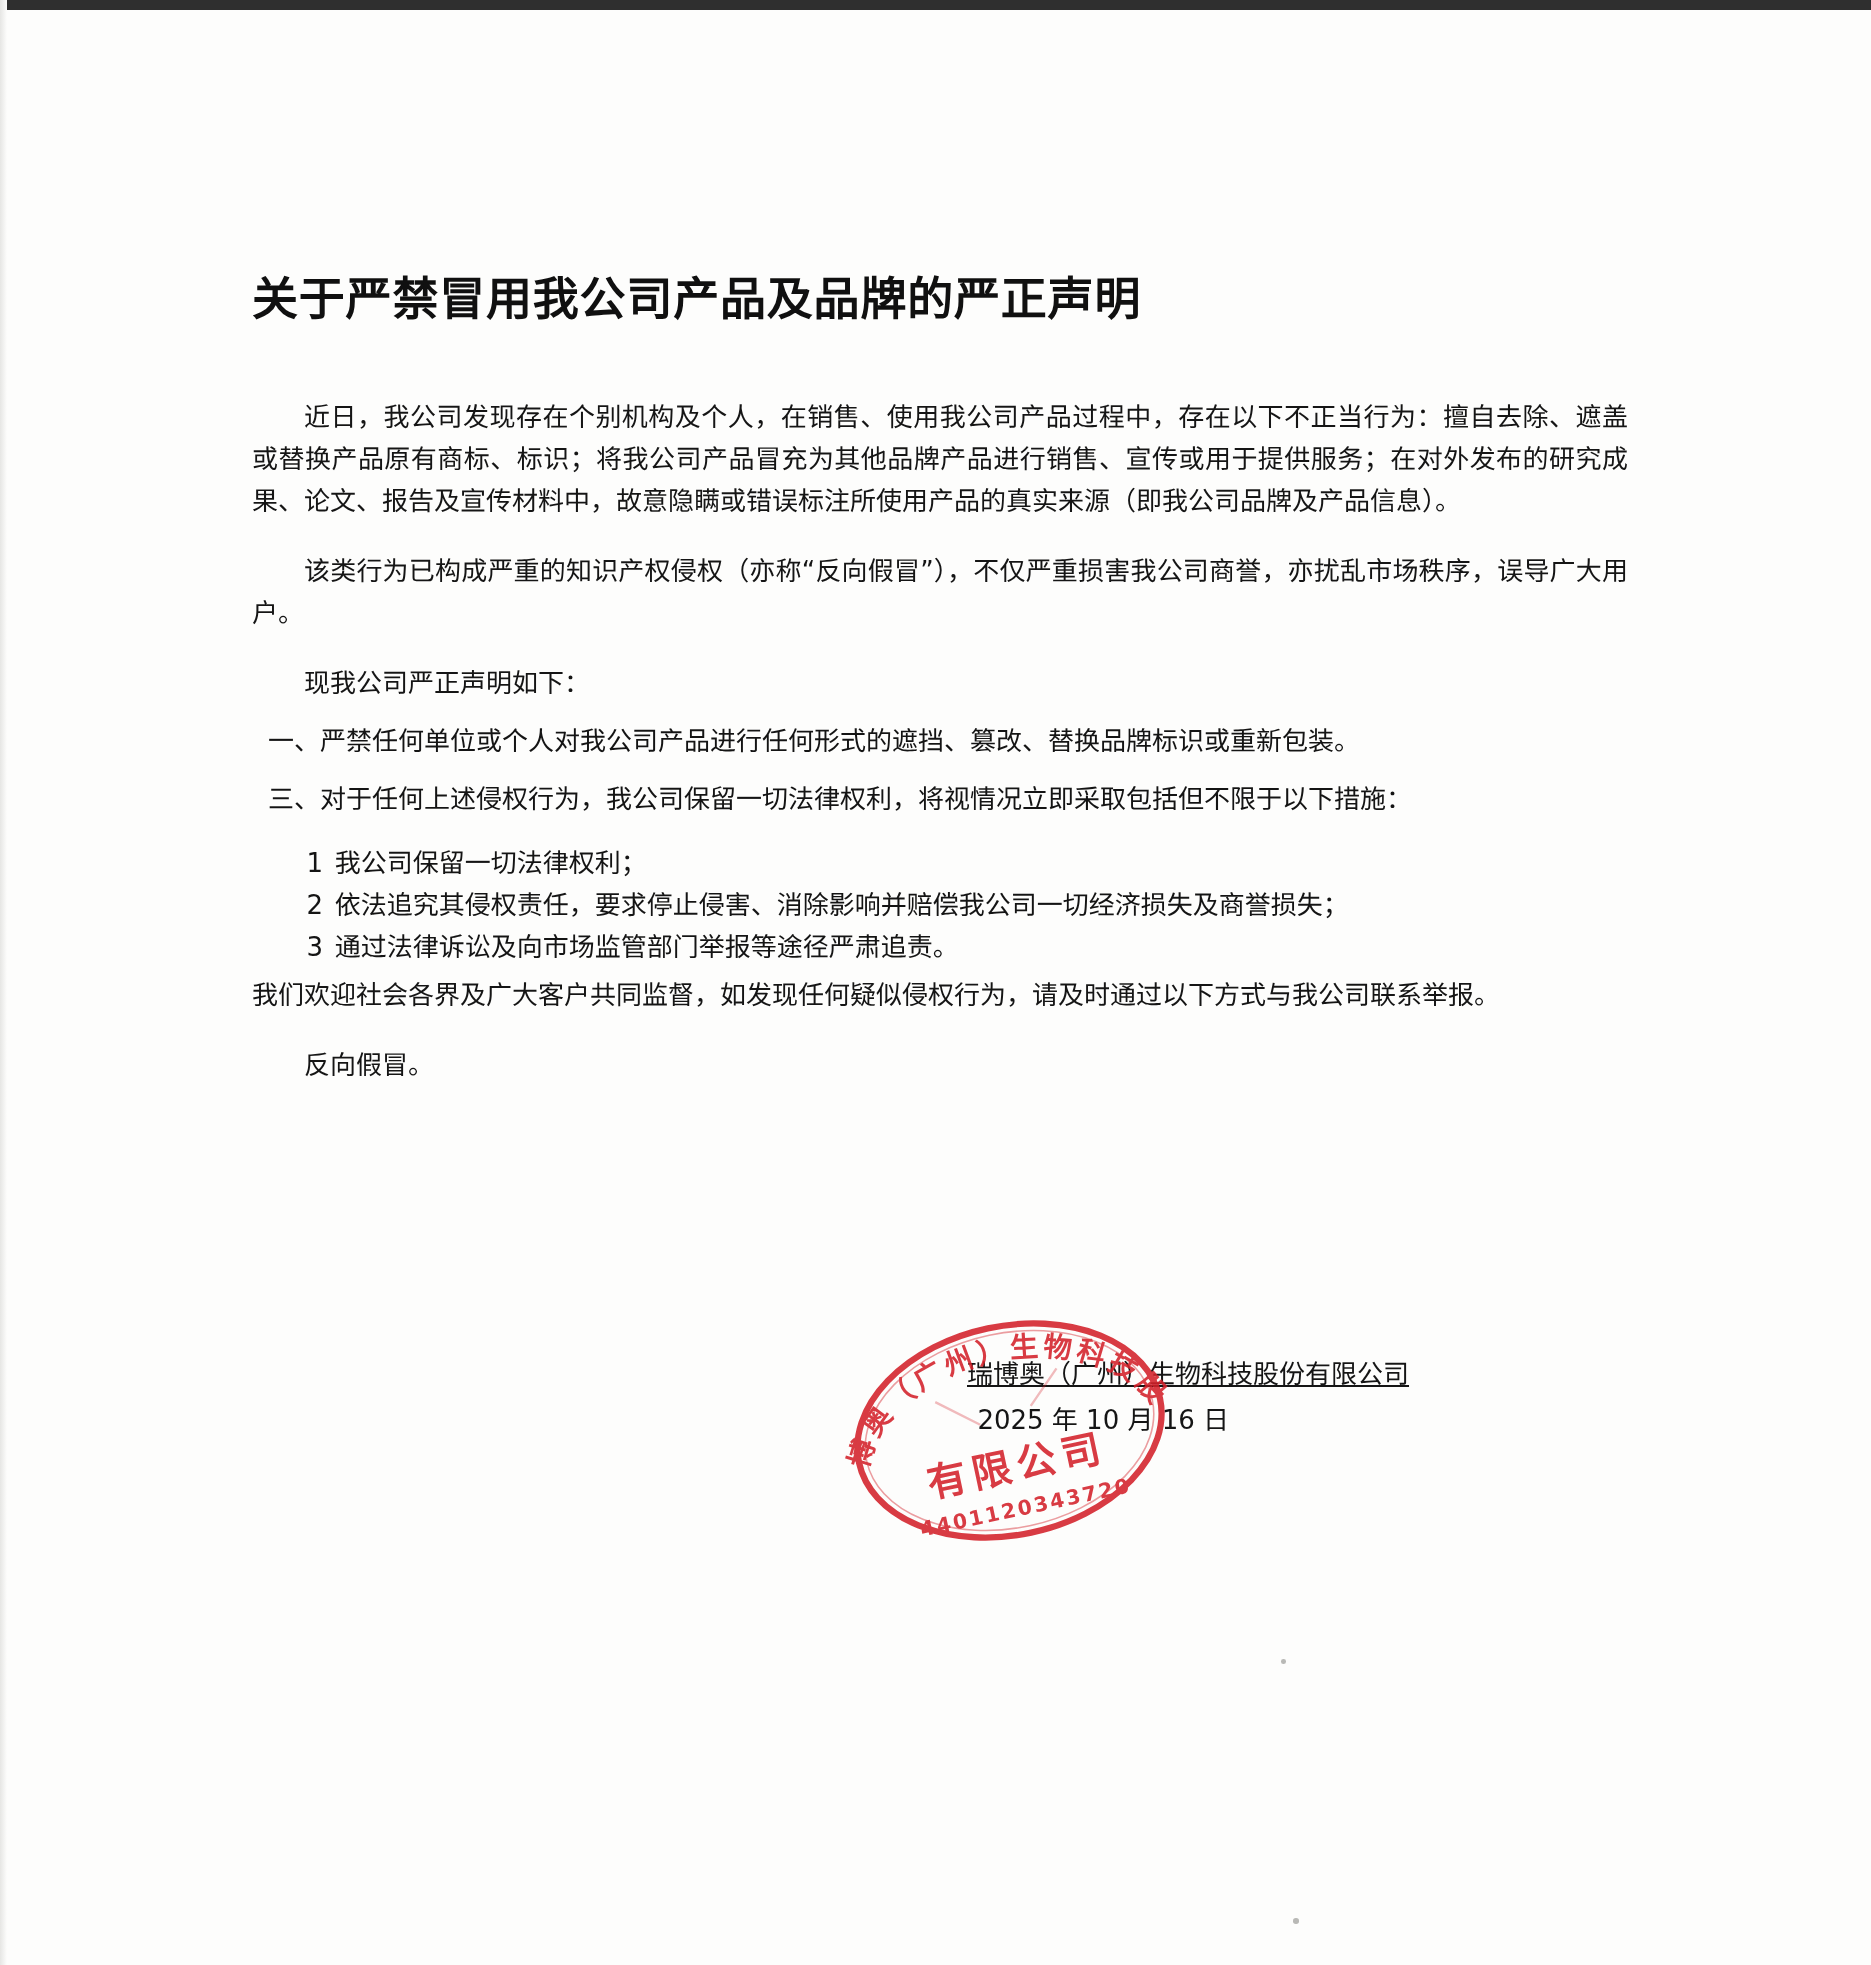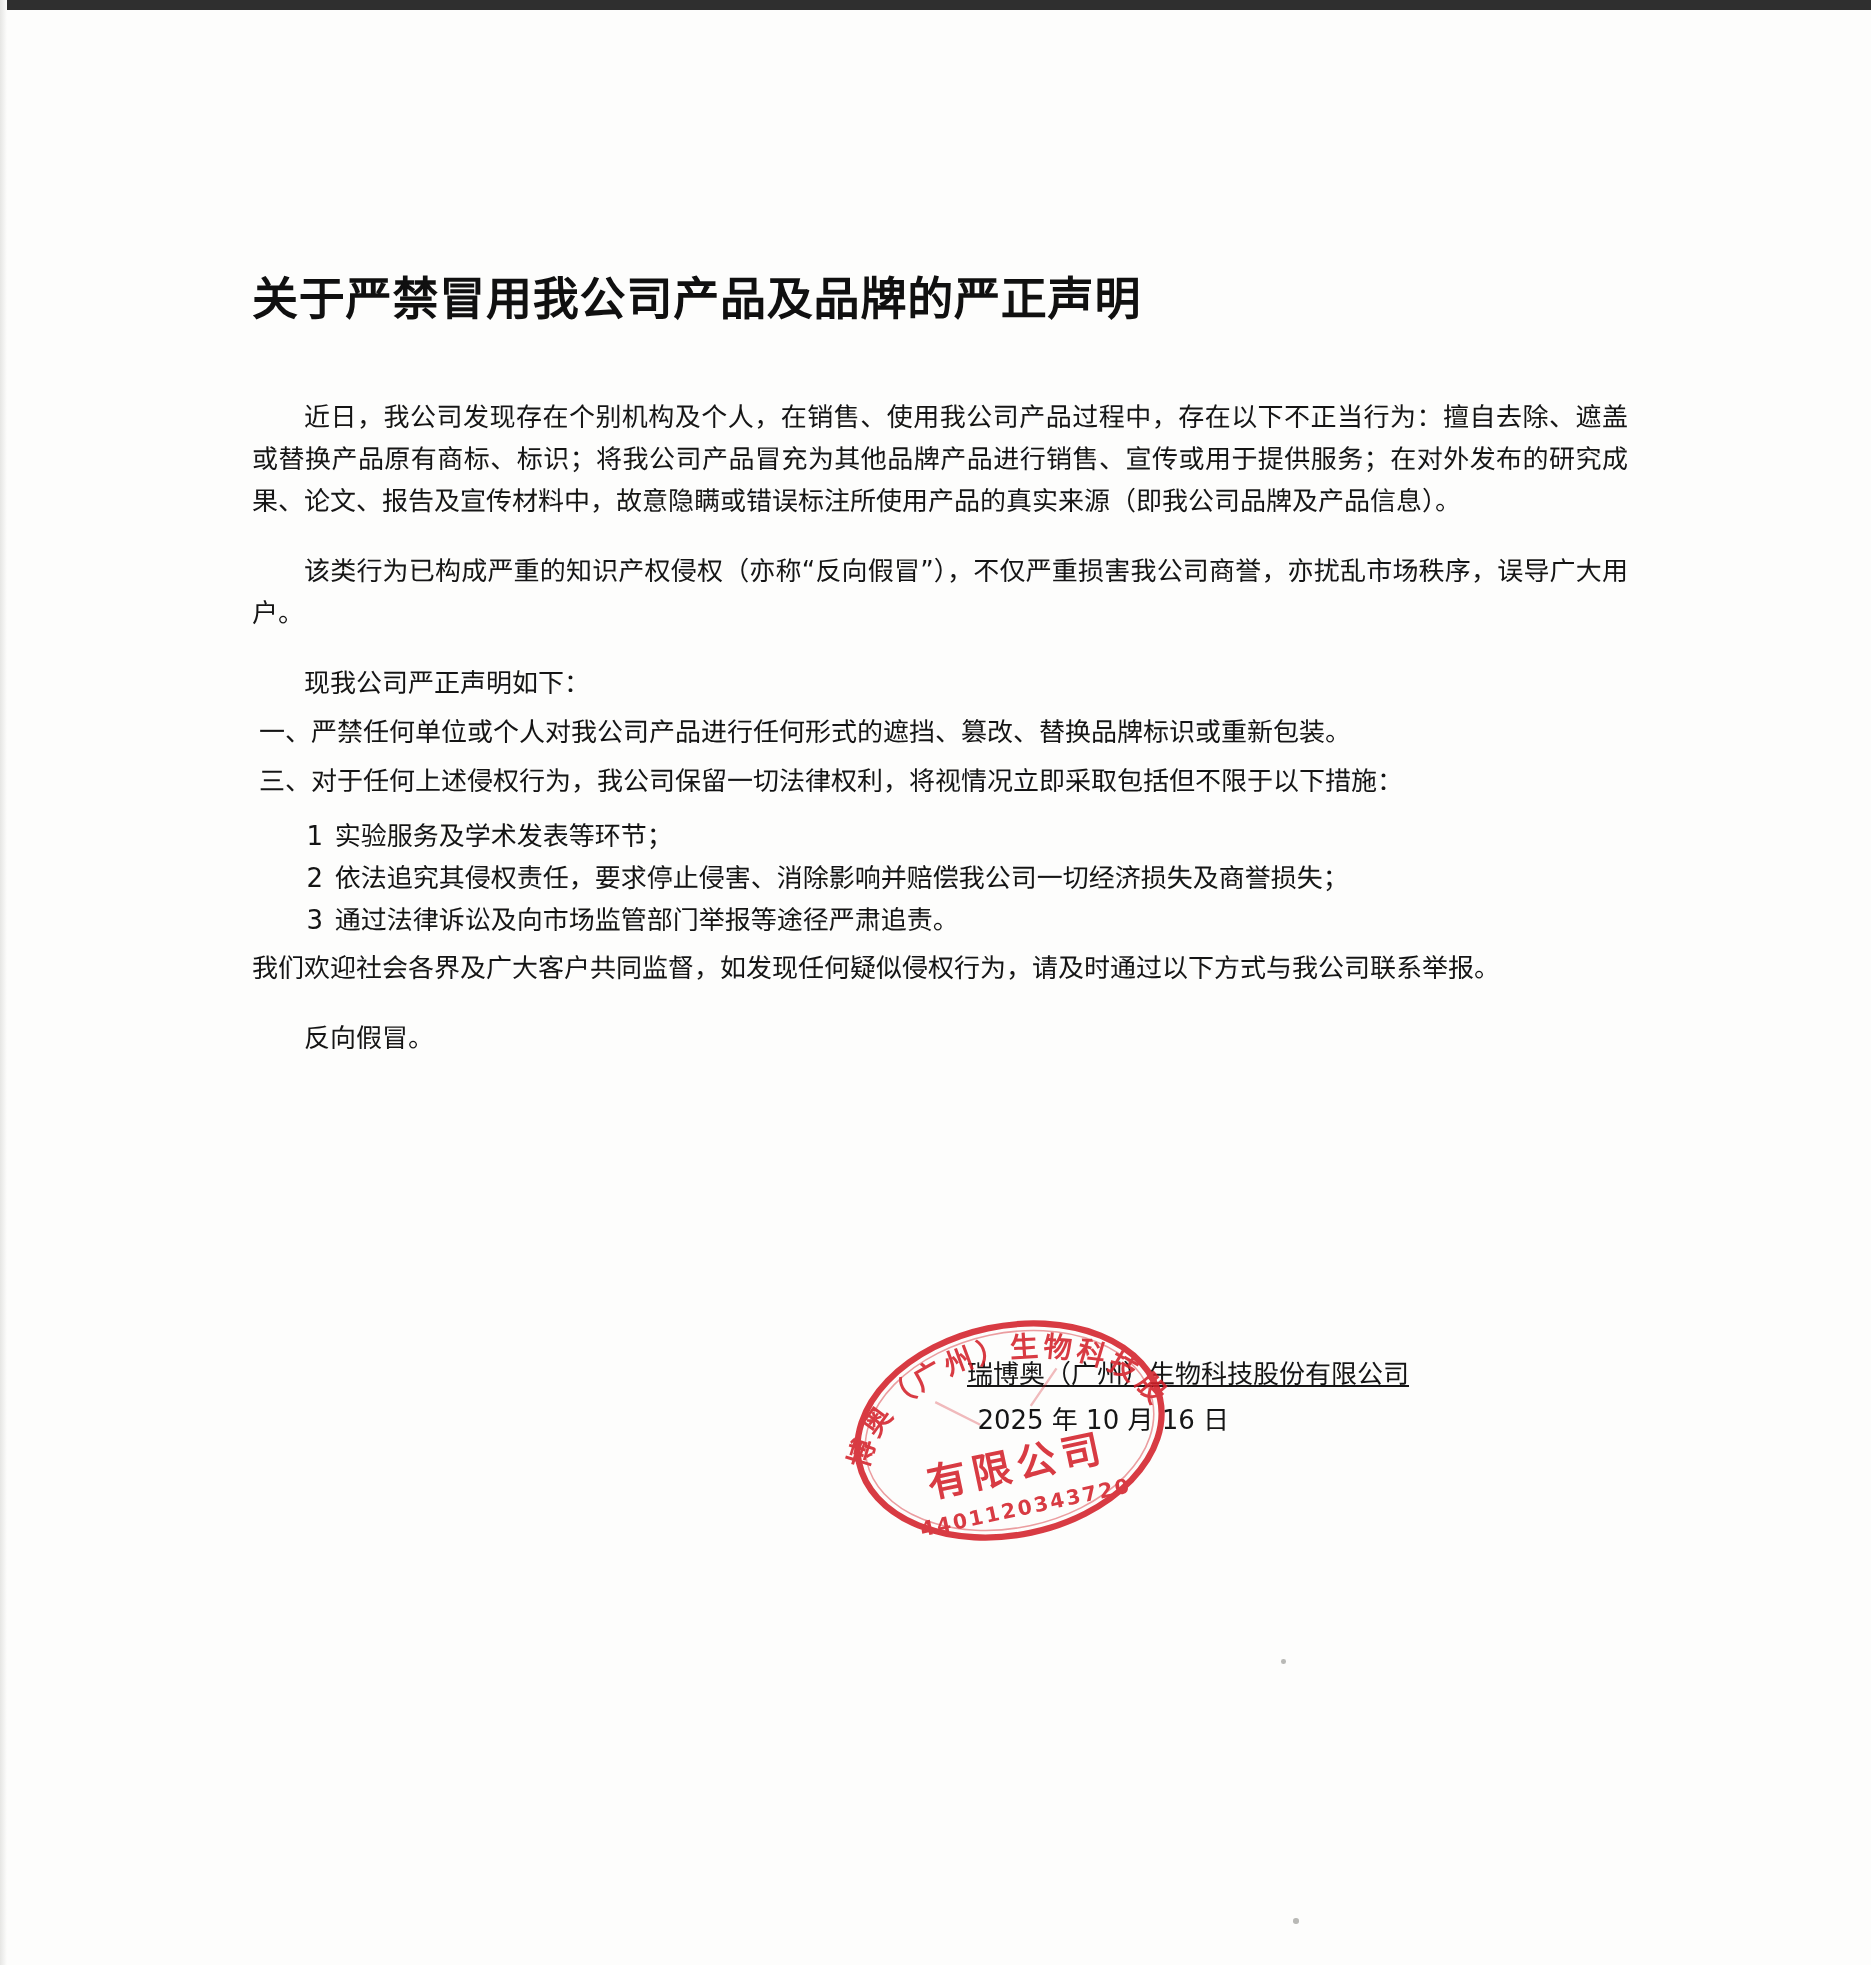--- a/index.html
+++ b/index.html
@@ -69,21 +69,21 @@
     text-justify: inter-ideograph;
     color: #151515;
   }
   .indent {
     text-indent: 2em;
     margin-top: 28px;
   }
   .item {
     font-size: 26px;
     line-height: 1.62;
-    margin: 7px;
+    margin: 16px;
     text-align: justify;
     text-justify: inter-ideograph;
   }
   .subitem {
     font-size: 26px;
     line-height: 1.62;
     margin: 0;
     padding-left: 2.1em;
   }
   .subitem .num {
@@ -141,21 +141,21 @@
     <p class="para indent">近日，我公司发现存在个别机构及个人，在销售、使用我公司产品过程中，存在以下不正当行为：擅自去除、遮盖或替换产品原有商标、标识；将我公司产品冒充为其他品牌产品进行销售、宣传或用于提供服务；在对外发布的研究成果、论文、报告及宣传材料中，故意隐瞒或错误标注所使用产品的真实来源（即我公司品牌及产品信息）。</p>
     <p class="para indent">该类行为已构成严重的知识产权侵权（亦称“反向假冒”），不仅严重损害我公司商誉，亦扰乱市场秩序，误导广大用户。</p>
     <p class="para indent">现我公司严正声明如下：</p>
 
     <p class="item">一、严禁任何单位或个人对我公司产品进行任何形式的遮挡、篡改、替换品牌标识或重新包装。</p>
     <p class="item">三、对于任何上述侵权行为，我公司保留一切法律权利，将视情况立即采取包括但不限于以下措施：</p>
 
     <div class="spacer-sm"></div>
 
     <p class="subitem">
-      <span class="num">1</span><span>实验服务及学术发表等环节；</span>
+      <span class="num">1</span><span>我公司保留一切法律权利；</span>
     </p>
     <p class="subitem">
       <span class="num">2</span><span>依法追究其侵权责任，要求停止侵害、消除影响并赔偿我公司一切经济损失及商誉损失；</span>
     </p>
     <p class="subitem">
       <span class="num">3</span><span>通过法律诉讼及向市场监管部门举报等途径严肃追责。</span>
     </p>
 
     <div class="spacer-sm"></div>
 

